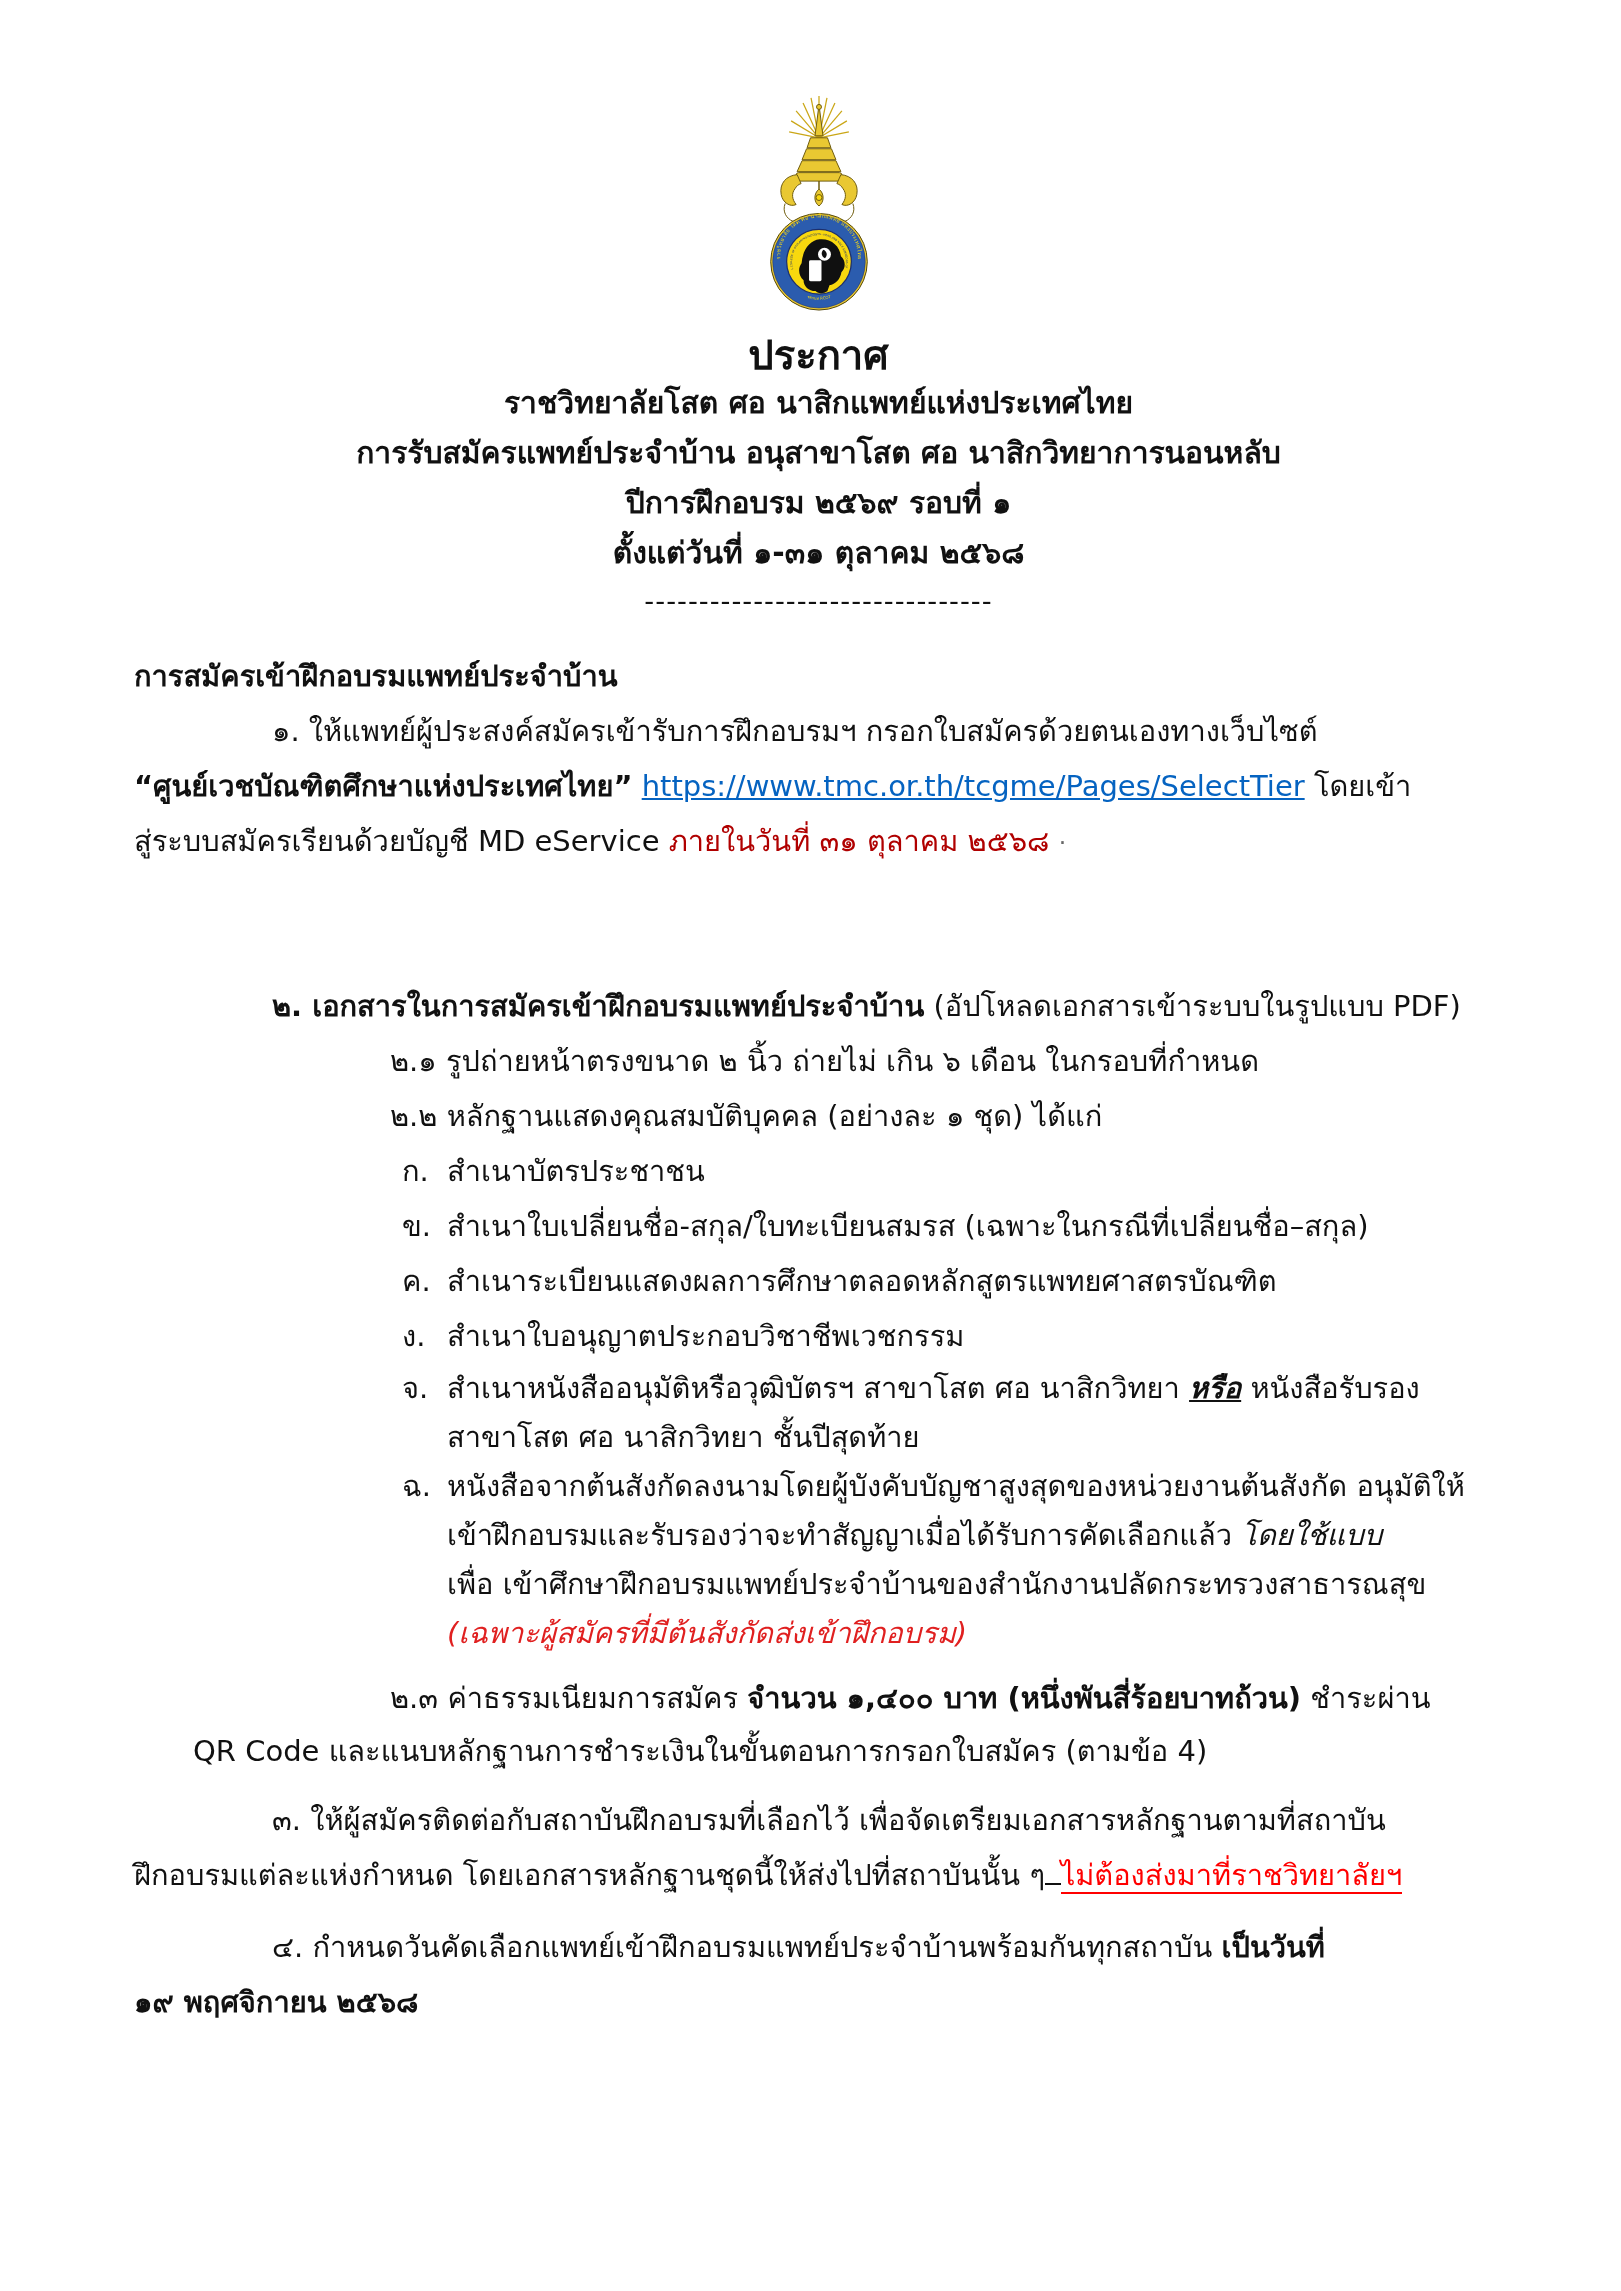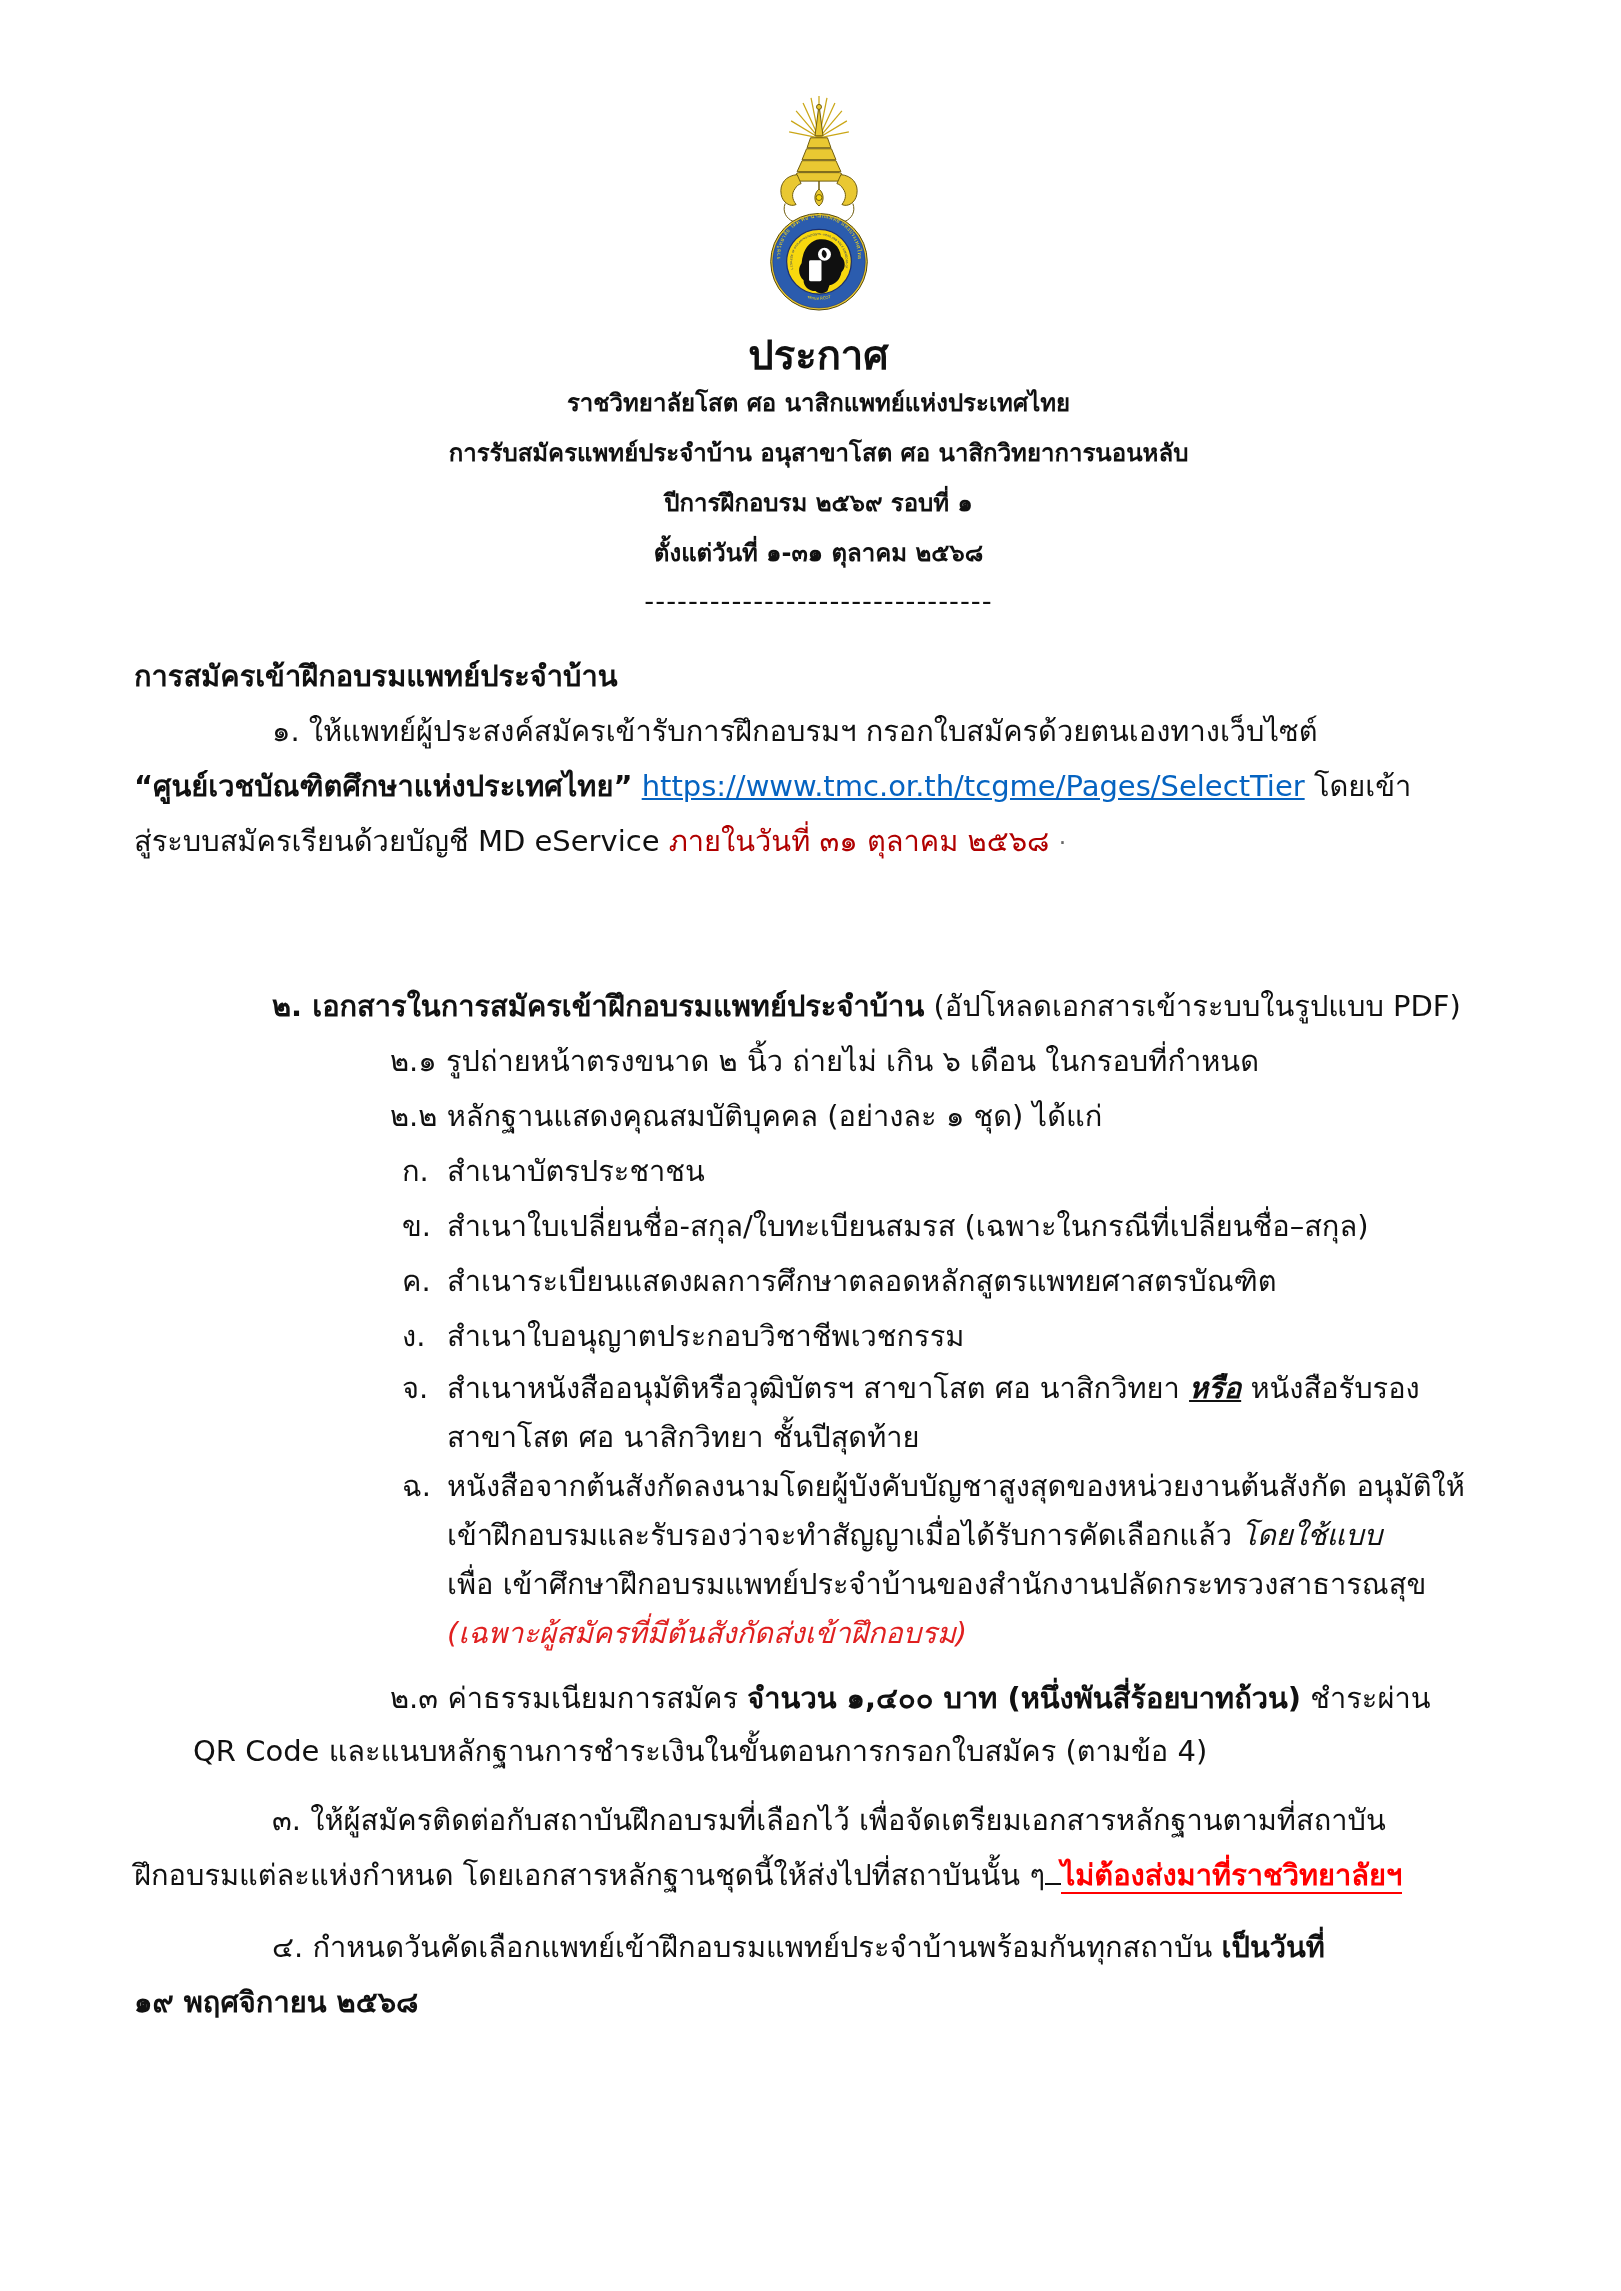--- a/index.html
+++ b/index.html
@@ -9,42 +9,42 @@
     margin:0 auto;
     background:#ffffff;
     font-family:"DejaVu Sans","Liberation Sans",sans-serif;
     color:#111;
     overflow:hidden;
     box-sizing:border-box;
     padding:0 118px 0 134px;
   }
   .header{text-align:center;}
   .logo{display:block;margin:90px auto 0;width:120px;height:229px;}
-  .h-line{font-weight:bold;font-size:24px;line-height:50px;white-space:nowrap;}
+  .h-line{font-weight:bold;font-size:30px;line-height:50px;white-space:nowrap;}
   .announce{font-size:40px;line-height:45px;margin-top:14px;}
   .sep{font-size:27.4px;line-height:45px;letter-spacing:1px;color:#111;}
   .ln{font-size:29px;line-height:55px;white-space:nowrap;}
   .tight{line-height:49px;}
   .bold{font-weight:bold;}
   .italic{font-style:italic;}
   .sec-head{margin-top:25.5px;font-weight:bold;}
   .ind1{margin-left:138px;}
   .ind2{margin-left:256px;}
   .qr{margin-left:59px;line-height:51px;}
   .item{display:flex;margin-left:268px;}
   .item .lbl{width:45px;flex:none;}
   .cont{margin-left:313px;}
   .mt-gap{margin-top:108px;}
   .mt-23{margin-top:13.7px;}
   .mt-3{margin-top:15.7px;}
   .mt-4{margin-top:17.6px;}
   .link{color:var(--link-blue,#0563c1);text-decoration:underline;cursor:pointer;}
   .red-dark{color:var(--deadline-red,#b00000);}
   .red-note{color:var(--note-red,#e02020);font-style:italic;}
-  .red-alert{color:var(--alert-red,#ff0000);font-weight:bold;border-bottom:2.9px solid var(--alert-red,#ff0000);}
+  .red-alert{color:var(--alert-red,#ff0000);font-weight:normal;border-bottom:2.9px solid var(--alert-red,#ff0000);}
   .u-lead{display:inline-block;width:15.7px;border-bottom:2.9px solid #111;height:29px;}
   .or-word{font-weight:bold;font-style:italic;text-decoration:underline;}
   .dot{color:#666;font-size:23.5px;}
 </style>
 </head>
 <body>
 
 <div class="page">
 
   <div class="header">

